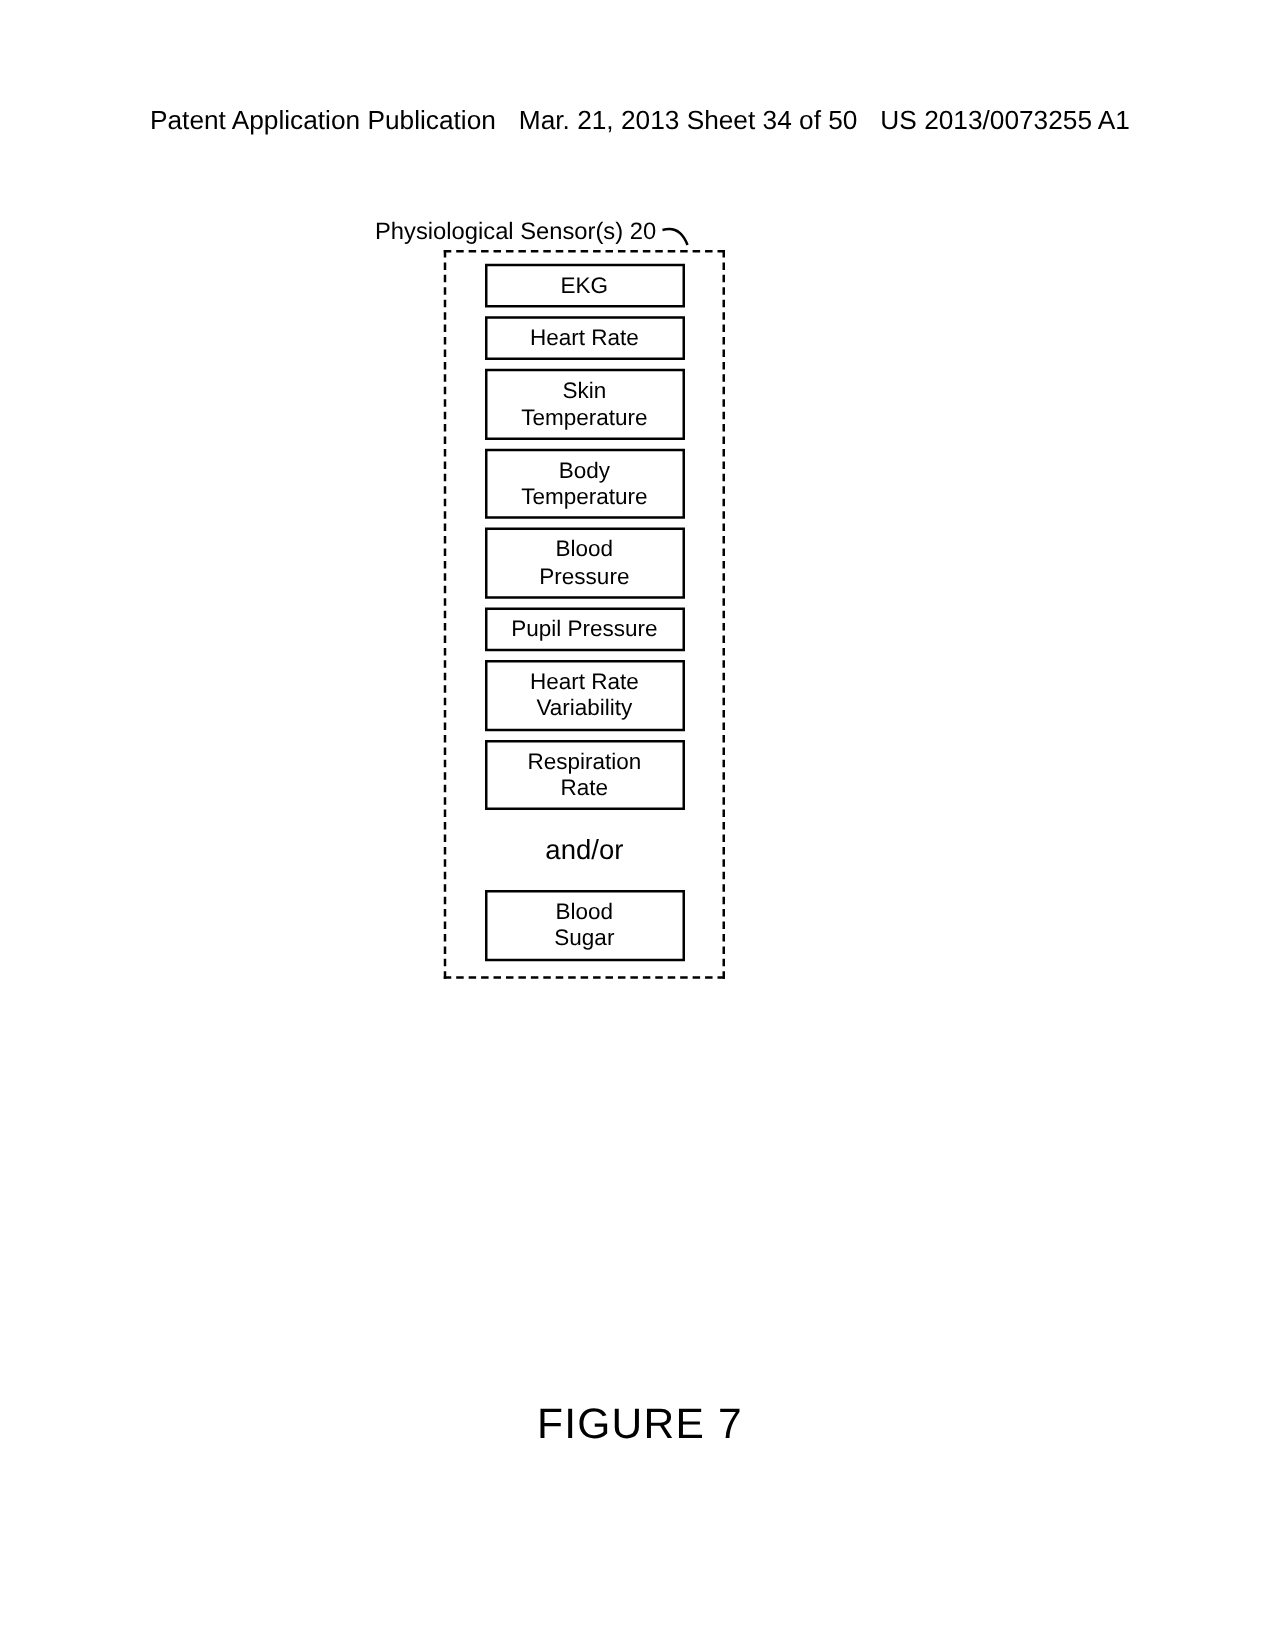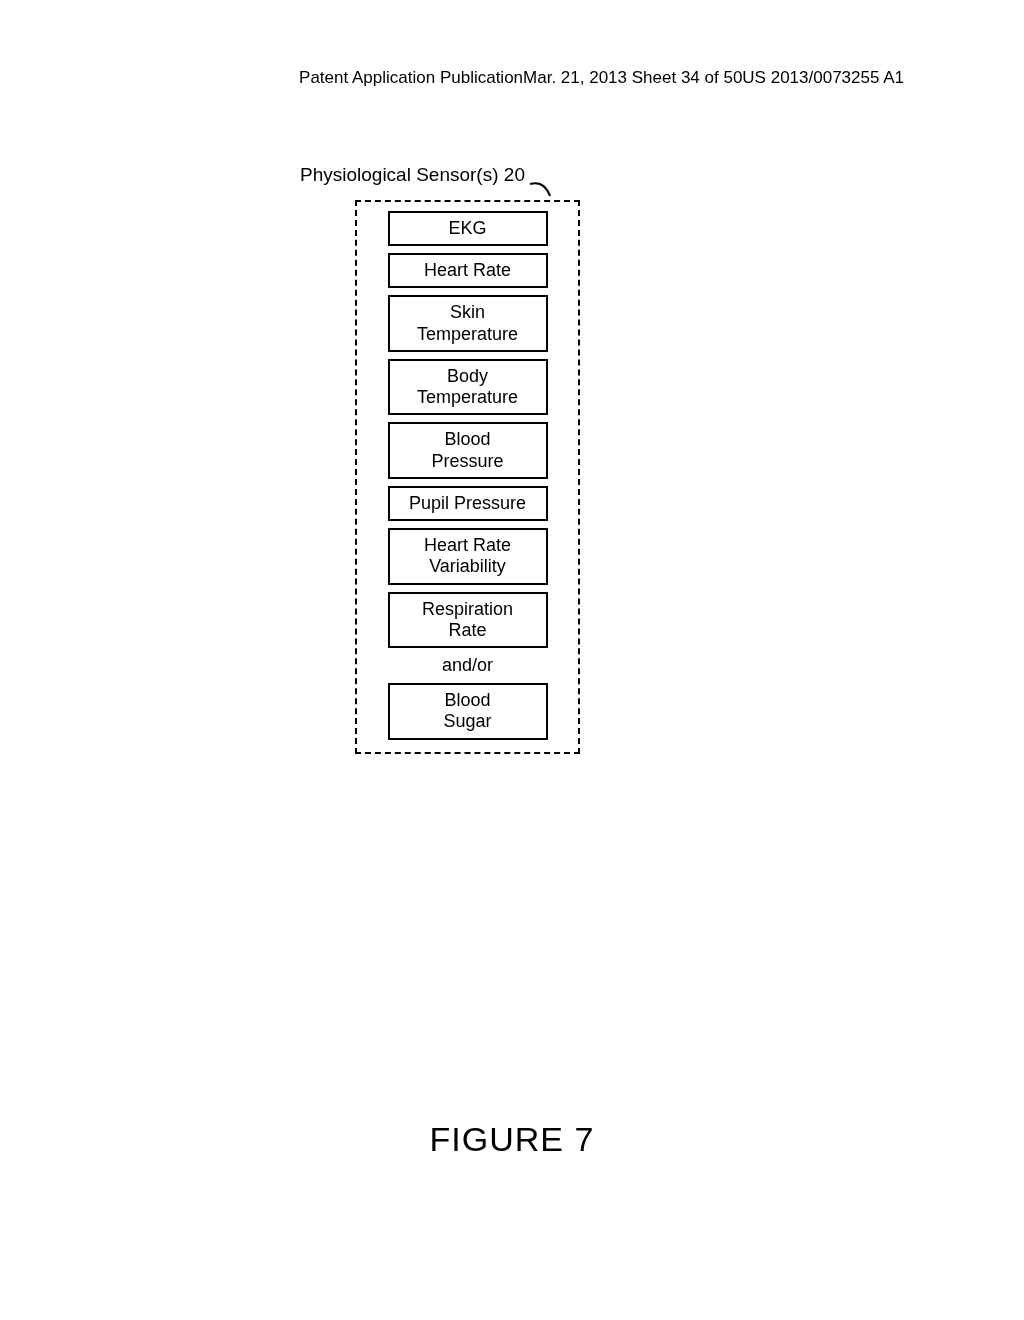--- a/index.html
+++ b/index.html
@@ -9,32 +9,32 @@
     }
     body {
       width: 1024px;
       height: 1320px;
       background: #ffffff;
       font-family: Arial, Helvetica, sans-serif;
       position: relative;
     }
     .header {
       position: absolute;
-      top: 68px;
+      top: 85px;
       left: 0;
       width: 100%;
       padding: 0 120px;
       display: flex;
-      justify-content: flex-end;
-      font-size: 17px;
+      justify-content: space-between;
+      font-size: 21px;
       color: #000;
     }
     .title-label {
       position: absolute;
-      top: 164px;
+      top: 175px;
       left: 300px;
       font-size: 19px;
       color: #000;
     }
     .title-ref {
       display: inline;
     }
     .leader-svg {
       position: absolute;
       top: 178px;
@@ -56,23 +56,23 @@
       width: 160px;
       border: 2px solid #000;
       padding: 5px 4px;
       text-align: center;
       font-size: 18px;
       line-height: 1.18;
       color: #000;
       background: #fff;
     }
     .connector-text {
-      font-size: 18px;
+      font-size: 22px;
       color: #000;
-      margin: 0 0;
+      margin: 12px 0;
     }
     .figure-caption {
       position: absolute;
       top: 1120px;
       left: 0;
       width: 100%;
       text-align: center;
       font-size: 34px;
       font-weight: normal;
       color: #000;

